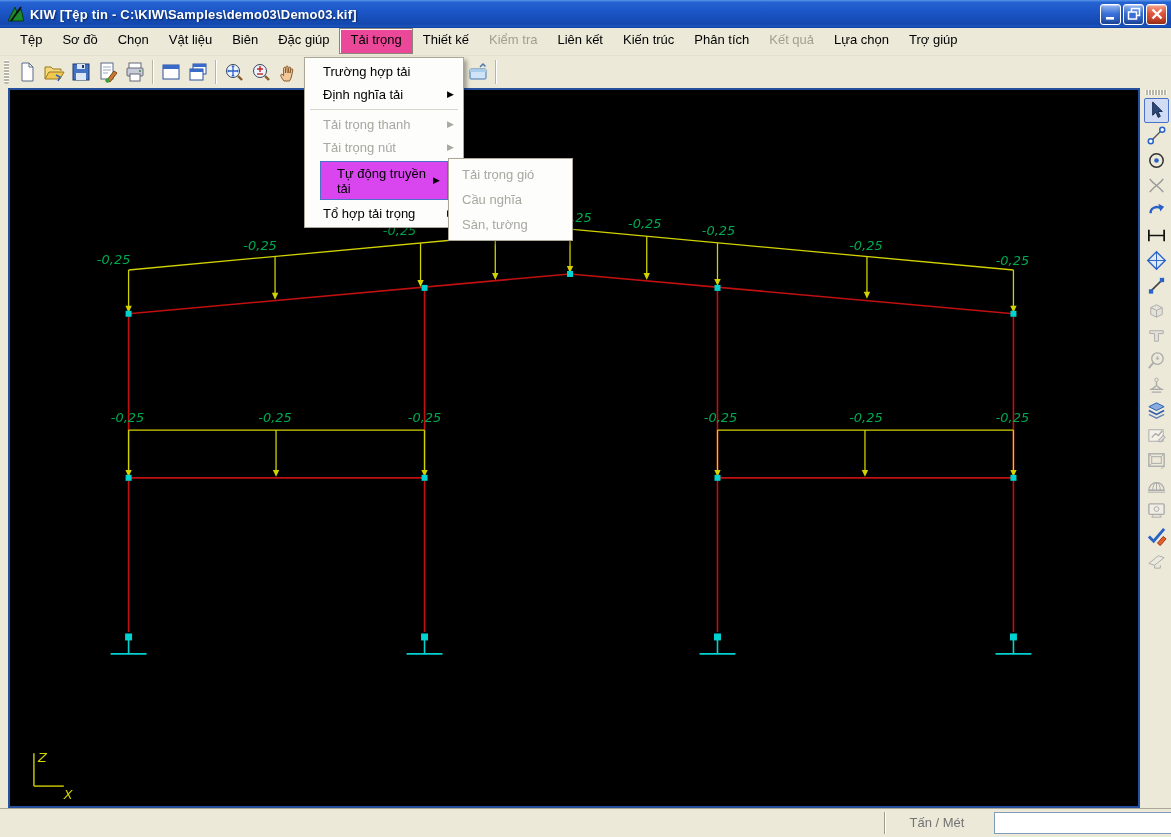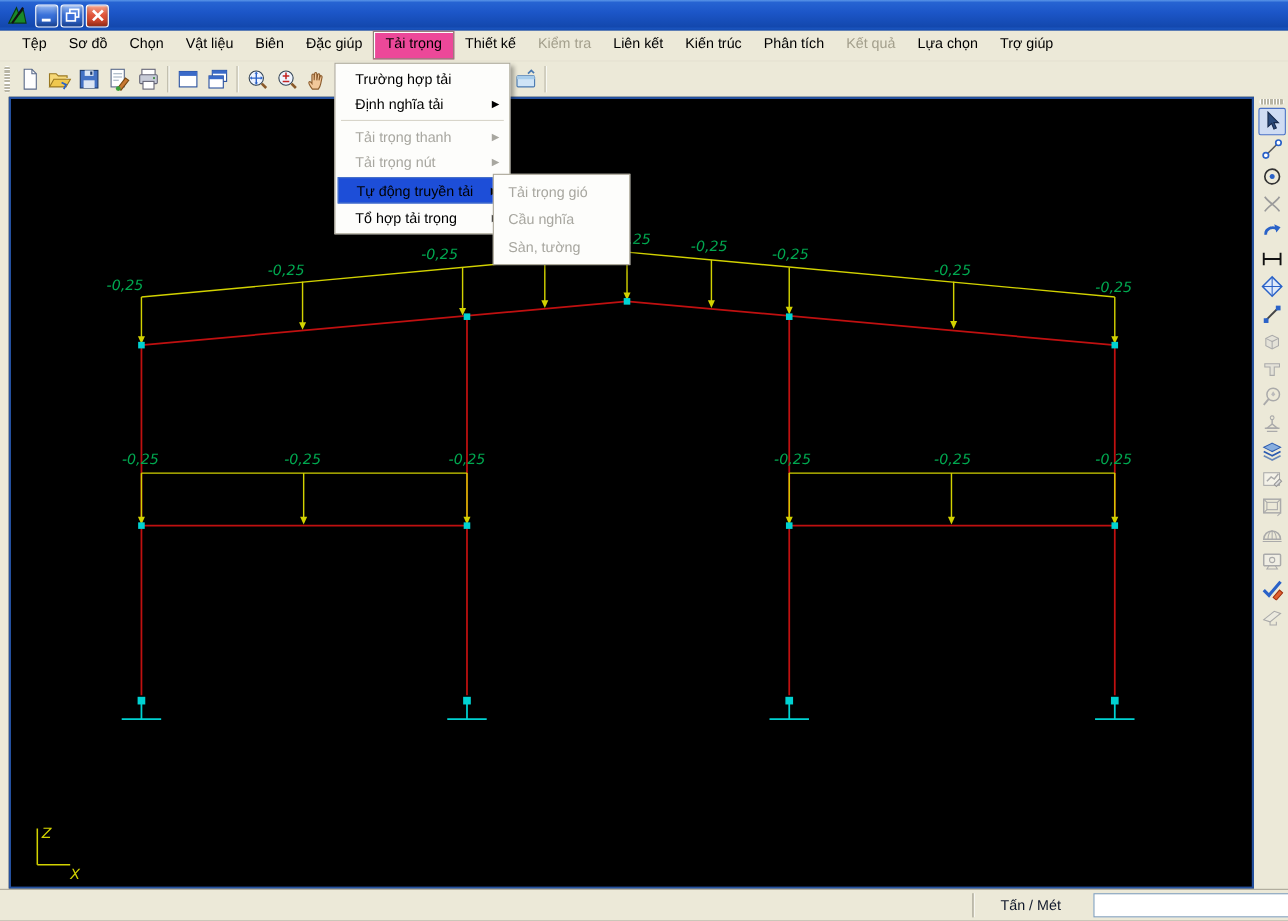--- a/index.html
+++ b/index.html
@@ -42,47 +42,48 @@
     z-index:2;display:flex;flex-direction:column;align-items:center;padding-top:2px;box-sizing:border-box}
   .hgrip{width:22px;height:5px;margin-bottom:3px;
     background:repeating-linear-gradient(90deg,#fff 0 1px,#B9B6A5 1px 3px);border-radius:2px}
   .rt-btn{width:25px;height:25px;display:flex;align-items:center;justify-content:center;
     background:transparent;border:1px solid transparent;padding:0;margin-bottom:0}
   .rt-btn.active{background:#CFDCF3;border:1px solid #4A72C8;border-radius:2px}
 
   .statusbar{position:absolute;left:0;top:808px;width:1171px;height:29px;background:#ECE9D8;
     border-top:1px solid #ACA899;box-sizing:border-box;z-index:3}
   .sb-units{position:absolute;left:884px;top:3px;width:104px;height:22px;line-height:22px;
-    text-align:center;font-size:13px;color:#0f172a;border-left:1px solid #9C9A8C;box-shadow:inset 1px 0 0 #fff}
+    text-align:center;font-size:13px;color:#737373;border-left:1px solid #9C9A8C;box-shadow:inset 1px 0 0 #fff}
   .sb-input{position:absolute;left:994px;top:3px;width:170px;height:20px;background:#fff;
     border:1px solid #7F9DB9;font-size:13px;padding:0 3px}
 
   .dropdown{position:absolute;left:304px;top:57px;width:160px;background:#FDFDFB;
     border:1px solid #ACA899;box-shadow:3px 3px 4px rgba(0,0,0,.32);padding:2px;box-sizing:border-box;z-index:60}
   .menu-row{height:23px;display:flex;align-items:center;justify-content:space-between;
     padding:0 7px 0 16px;font-size:13px;color:#000;box-sizing:border-box}
   .menu-row .arrow{font-size:9px;line-height:23px}
   .menu-row.disabled{color:#A8A7A0}
-  .menu-row.hl{height:24px;margin:2px 0;border:1px solid #4A72C8;background:#1d4ed8}
+  .menu-row.hl{height:39px;margin:2px 13px;border:1px solid #4A72C8;background:#d946ef}
   .menu-sep{height:1px;background:#D8D5CA;margin:3px 3px}
 
   .submenu{position:absolute;left:448px;top:158px;width:125px;background:#FDFDFB;
     border:1px solid #ACA899;box-shadow:3px 3px 4px rgba(0,0,0,.32);padding:3px 0;box-sizing:border-box;z-index:61}
   .submenu .menu-row{height:25px;padding:0 6px 0 13px}
 </style>
 </head>
 <body>
 
 <div class="titlebar">
   <span class="app-icon">
     <svg viewBox="0 0 20 20" width="20" height="20">
       <path d="M2 17L9 3l2.2 6 4-4 2.5 12z" fill="#1A8A2A" stroke="#0A3A10"></path>
       <path d="M5 17L15 3" stroke="#111" stroke-width="2"></path>
     </svg>
   </span>
+  <span class="title-text">KIW [Tệp tin - C:\KIW\Samples\demo03\Demo03.kif]</span>
   <span class="win-controls">
       <button class="win-btn minimize">
         <svg viewBox="0 0 16 16" width="16" height="16">
           <rect x="3" y="11" width="8" height="2.6" fill="#fff"></rect>
         </svg>
       </button>
       <button class="win-btn restore">
         <svg viewBox="0 0 16 16" width="16" height="16">
           <rect x="5.5" y="2.5" width="8" height="7" fill="none" stroke="#fff" stroke-width="1.5"></rect>
           <rect x="2.5" y="6" width="8" height="7" fill="#3B6ED6" stroke="#fff" stroke-width="1.5"></rect>

